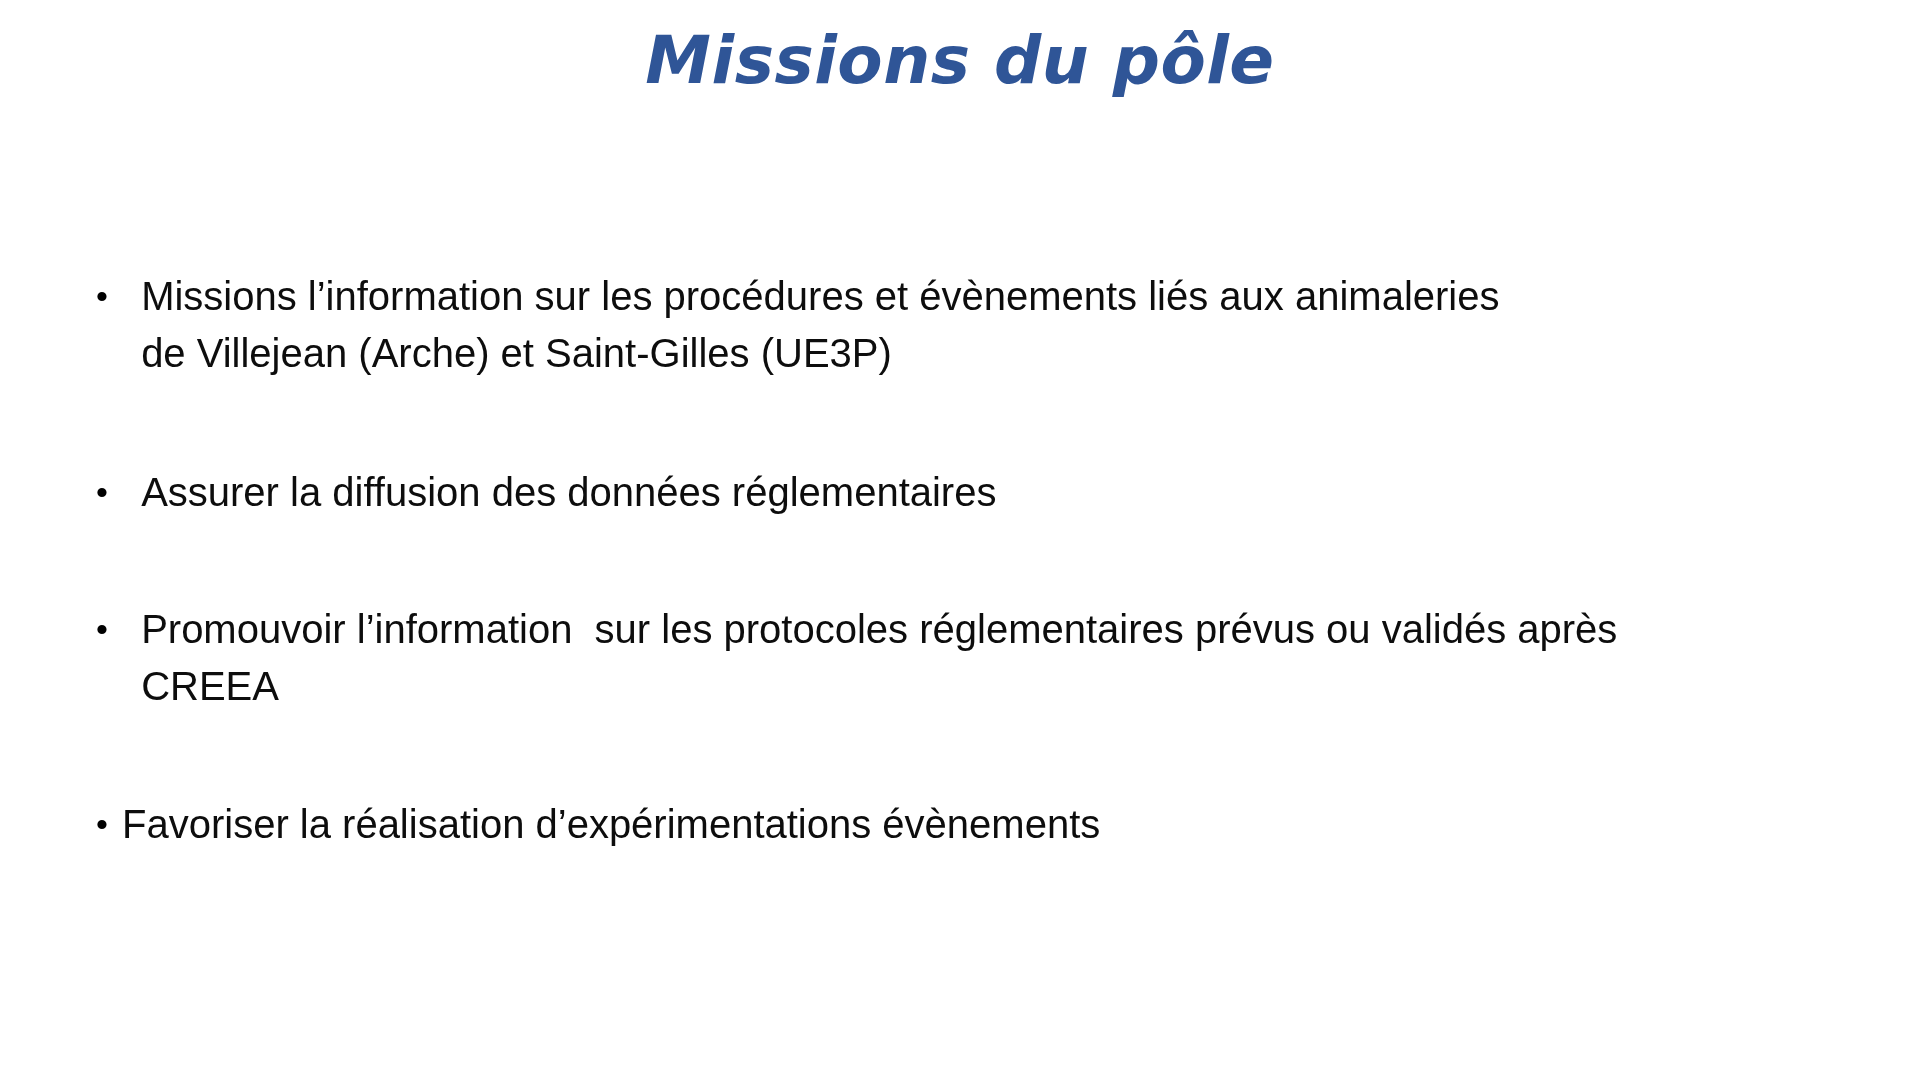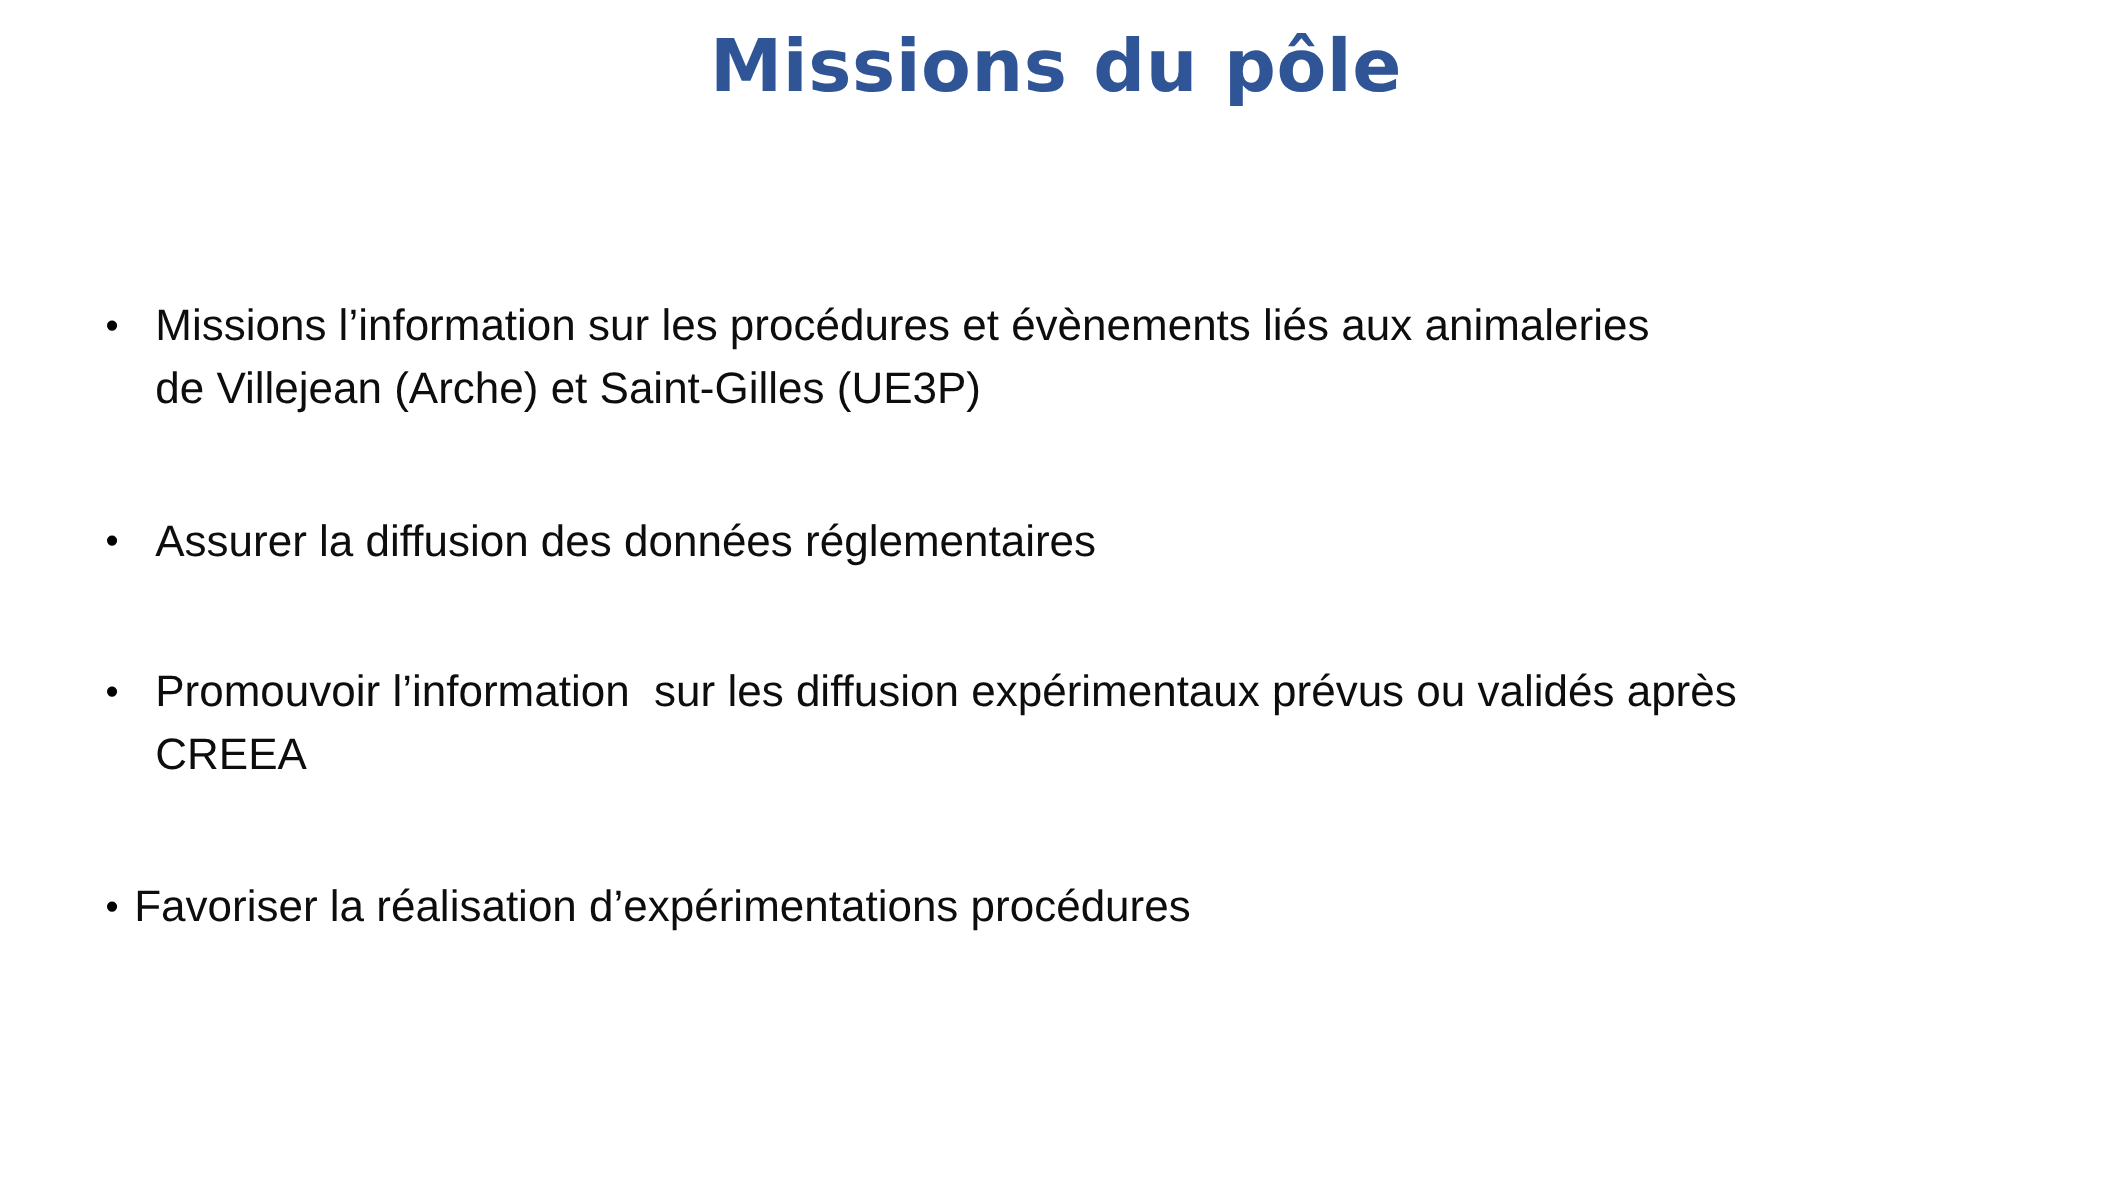--- a/index.html
+++ b/index.html
@@ -29,20 +29,21 @@
     top: 22px;
     width: 1920px;
     text-align: center;
     font-family: "DejaVu Sans", "Liberation Sans", sans-serif;
     font-weight: 700;
     font-size: 66px;
     line-height: 78px;
     letter-spacing: 0.5px;
     color: #2f5597;
     white-space: nowrap;
+    font-style: italic;
   }
 
   
   .body-block {
     position: absolute;
     left: 96px;
     top: 268px;
     width: 1790px;
   }
 
@@ -95,23 +96,23 @@
  de Villejean (Arche) et Saint-Gilles (UE3P)</span>
     </div>
 
     <div class="bullet-row b2">
       <span class="bullet-marker">•</span>
       <span class="bullet-text"> Assurer la diffusion des données réglementaires</span>
     </div>
 
     <div class="bullet-row b3">
       <span class="bullet-marker">•</span>
-      <span class="bullet-text"> Promouvoir l’information  sur les diffusion expérimentaux prévus ou validés après
+      <span class="bullet-text"> Promouvoir l’information  sur les protocoles réglementaires prévus ou validés après
  CREEA</span>
     </div>
 
     <div class="bullet-row b4">
       <span class="bullet-marker">•</span>
-      <span class="bullet-text">Favoriser la réalisation d’expérimentations procédures</span>
+      <span class="bullet-text">Favoriser la réalisation d’expérimentations évènements</span>
     </div>
 
   </div>
 </div>
 
 </body></html>

